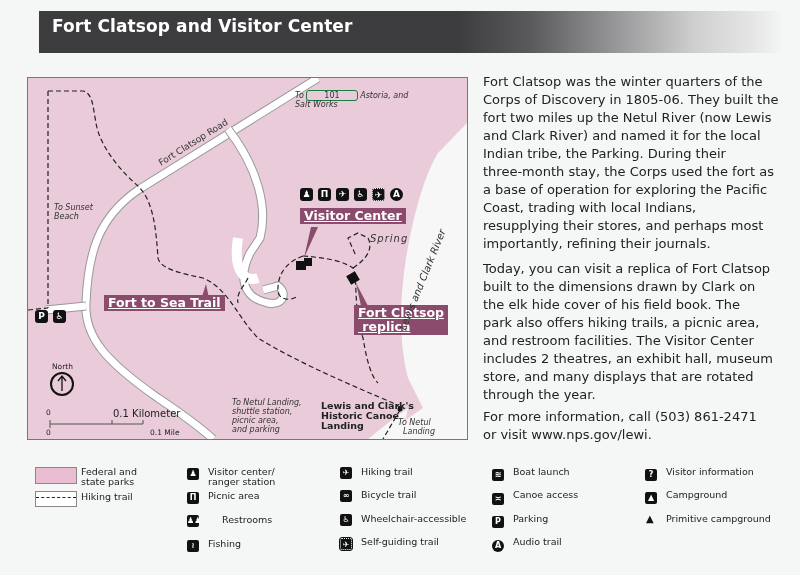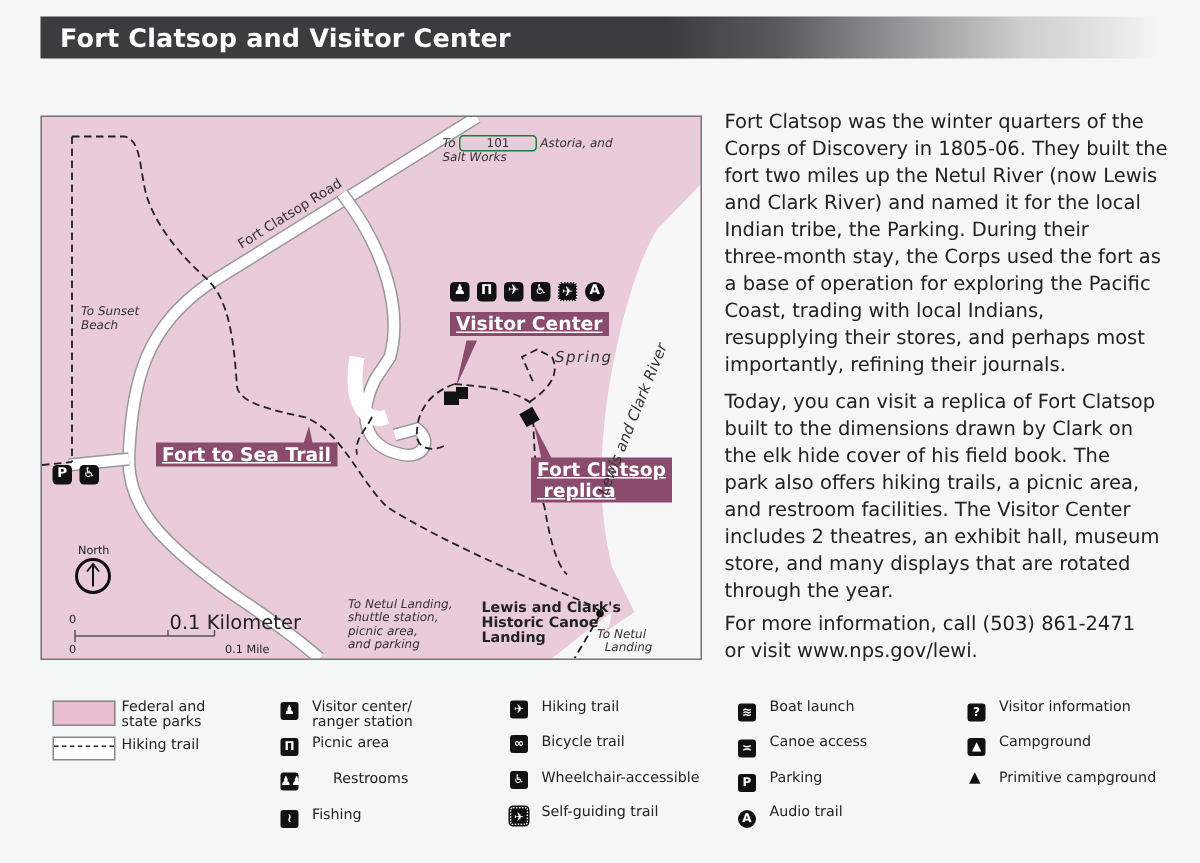--- a/index.html
+++ b/index.html
@@ -1,17 +1,17 @@
 <!DOCTYPE html>
 <html><head>
 <meta charset="utf-8">
 <style>
   html, body { margin:0; padding:0; }
   body { width:800px; height:575px; background:#f5f6f6; position:relative; overflow:hidden; font-family:"DejaVu Sans", sans-serif; color:#222; }
-  .titlebar { position:absolute; left:27px; top:11px; width:745px; height:28px;
+  .titlebar { position:absolute; left:39px; top:11px; width:745px; height:42px;
     background:linear-gradient(to right,#3c3b3d 0%,#3c3b3d 56%,#5a595b 66%,#9a999b 78%,#cfcfcf 88%,#e6e6e6 96%,#f5f6f6 100%); }
   .titlebar span { position:absolute; left:13px; top:5px; font-size:17px; font-weight:bold; color:#fff; letter-spacing:0.1px; }
   .map { position:absolute; left:27px; top:77px; width:439px; height:361px; background:#e9cbd9; border:1px solid #777; overflow:hidden; }
   .map svg { position:absolute; left:0; top:0; }
   .lbl { position:absolute; font-size:8px; font-style:italic; color:#333; line-height:9px; }
   .callout { position:absolute; background:#8a4b6d; color:#fff; font-weight:bold; font-size:12.5px; line-height:14px; padding:1px 4px;text-decoration:underline; }
   .ico { position:absolute; width:13px; height:13px; background:#111; border-radius:3px; color:#fff; font-size:9px; font-weight:bold; text-align:center; line-height:13px; }
   .ico.round { border-radius:50%; }
   .desc { position:absolute; left:483px; font-size:13px; line-height:18px; color:#222; }
   .legend-item { position:absolute; font-size:9.5px; color:#222; line-height:10px; }
@@ -100,21 +100,21 @@
   </div>
   <div class="lbl" style="left:370px;top:340px;">
     <span>To Netul</span><br>&nbsp;&nbsp;<span>Landing</span>
   </div>
   <div class="lbl" style="left:204px;top:320px;">
     <span>To Netul Landing,</span><br><span>shuttle station,</span><br><span>picnic area,</span><br><span>and parking</span>
   </div>
 
   <div style="position:absolute;left:24px;top:284px;font-size:7.5px;color:#222;">North</div>
   <div style="position:absolute;left:18px;top:330px;font-size:7.5px;">0</div>
-  <div style="position:absolute;left:85px;top:330px;font-size:13px;">0.1 Kilometer</div>
+  <div style="position:absolute;left:85px;top:330px;font-size:10px;">0.1 Kilometer</div>
   <div style="position:absolute;left:18px;top:350px;font-size:7.5px;">0</div>
   <div style="position:absolute;left:122px;top:350px;font-size:7.5px;">0.1 Mile</div>
 </div>
 
 <div class="desc" style="top:73px;">
   <div>Fort Clatsop was the winter quarters of the</div>
     <div>Corps of Discovery in 1805-06. They built the</div>
     <div>fort two miles up the Netul River (now Lewis</div>
     <div>and Clark River) and named it for the local</div>
     <div>Indian tribe, the Parking. During their</div>

